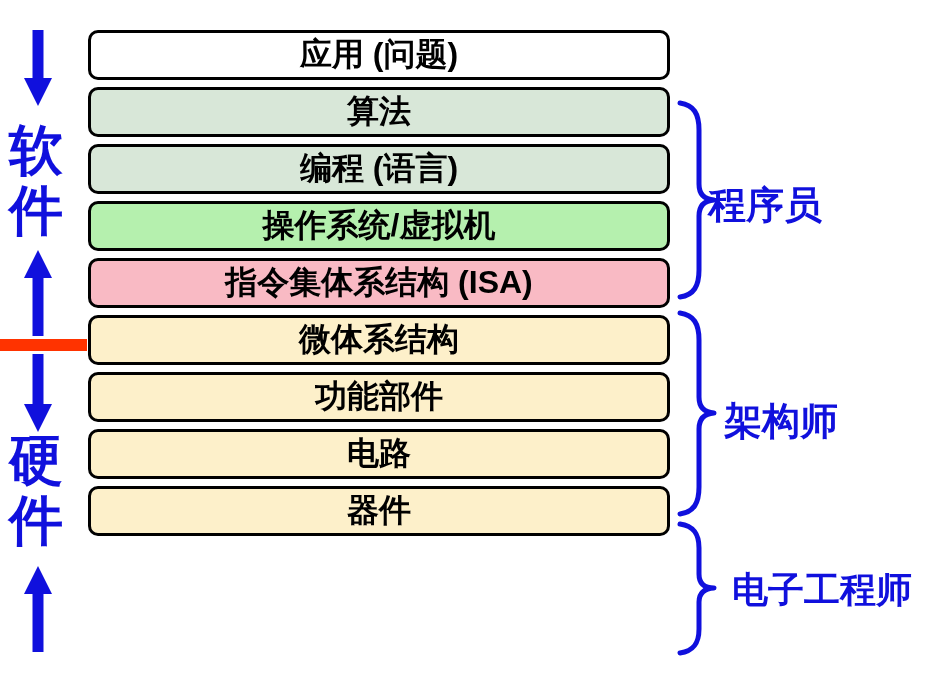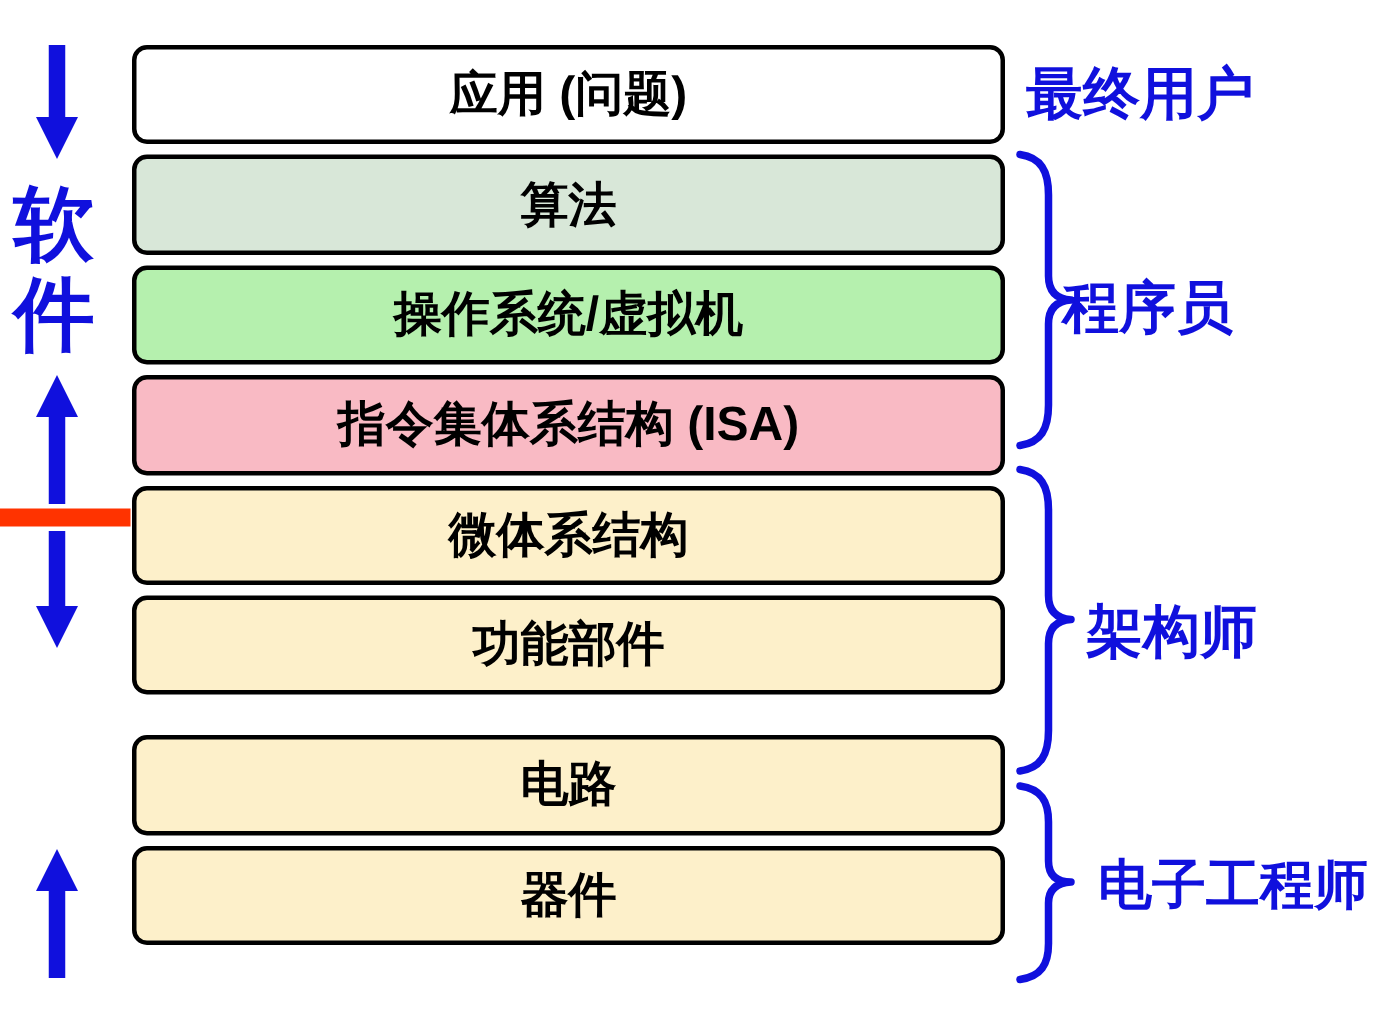--- a/index.html
+++ b/index.html
@@ -8,21 +8,21 @@
   }
   html,body{margin:0;padding:0;background:#ffffff;}
   #canvas{
     position:relative;
     width:927px;height:678px;
     background:#ffffff;
     font-family:"Liberation Sans",sans-serif;
     overflow:hidden;
   }
   .layers{
-    position:absolute;left:88px;top:30px;width:582px;height:600px;
+    position:absolute;left:88px;top:30px;width:582px;height:478px;
     display:flex;flex-direction:column;gap:7px;
   }
   .layer{
     flex:1;
     border:3px solid #000;
     border-radius:10px;
     display:flex;align-items:center;justify-content:center;
     font-size:32px;font-weight:bold;color:#000;
     box-sizing:border-box;
     white-space:nowrap;
@@ -49,49 +49,52 @@
   .arrow-stem{stroke:var(--blue);stroke-width:11;}
   .arrow-head{fill:var(--blue);stroke:none;}
   .brace{stroke:var(--blue);stroke-width:5;fill:none;stroke-linecap:round;stroke-linejoin:round;}
 </style>
 </head>
 <body>
 
 <div id="canvas">
 
   <div class="vlabel" id="software-label">软件</div>
+  <div class="vlabel" id="hardware-label">硬件</div>
 
   <div class="layers">
     <div class="layer" style="background: rgb(255, 255, 255);">
         <span>应用 (问题)</span>
       </div>
     <div class="layer" style="background: rgb(216, 231, 216);">
         <span>算法</span>
+      </div>
+    <div class="layer" style="background: rgb(216, 231, 216);">
+        <span>编程 (语言)</span>
       </div>
     <div class="layer" style="background: rgb(181, 240, 174);">
         <span>操作系统/虚拟机</span>
       </div>
     <div class="layer" style="background: rgb(249, 186, 196);">
         <span>指令集体系结构 (ISA)</span>
       </div>
     <div class="layer" style="background: rgb(253, 240, 202);">
         <span>微体系结构</span>
       </div>
     <div class="layer" style="background: rgb(253, 240, 202); text-align: right;">
         <span>功能部件</span>
       </div>
-    <div class="layer" style="background: rgb(253, 240, 202); margin-top: 20px;">
+    <div class="layer" style="background: rgb(253, 240, 202);">
         <span>电路</span>
       </div>
     <div class="layer" style="background: rgb(253, 240, 202);">
         <span>器件</span>
       </div>
   </div>
 
-  <div class="role" id="role-end-user">最终用户</div>
   <div class="role" id="role-programmer">程序员</div>
   <div class="role" id="role-architect">架构师</div>
   <div class="role" id="role-engineer">电子工程师</div>
 
   <svg id="overlay" viewBox="0 0 927 678" xmlns="http://www.w3.org/2000/svg">
 
     <g>
       <line class="arrow-stem" x1="38" y1="30" x2="38" y2="80"></line>
       <polygon class="arrow-head" points="24,78 52,78 38,106"></polygon>
     </g>

